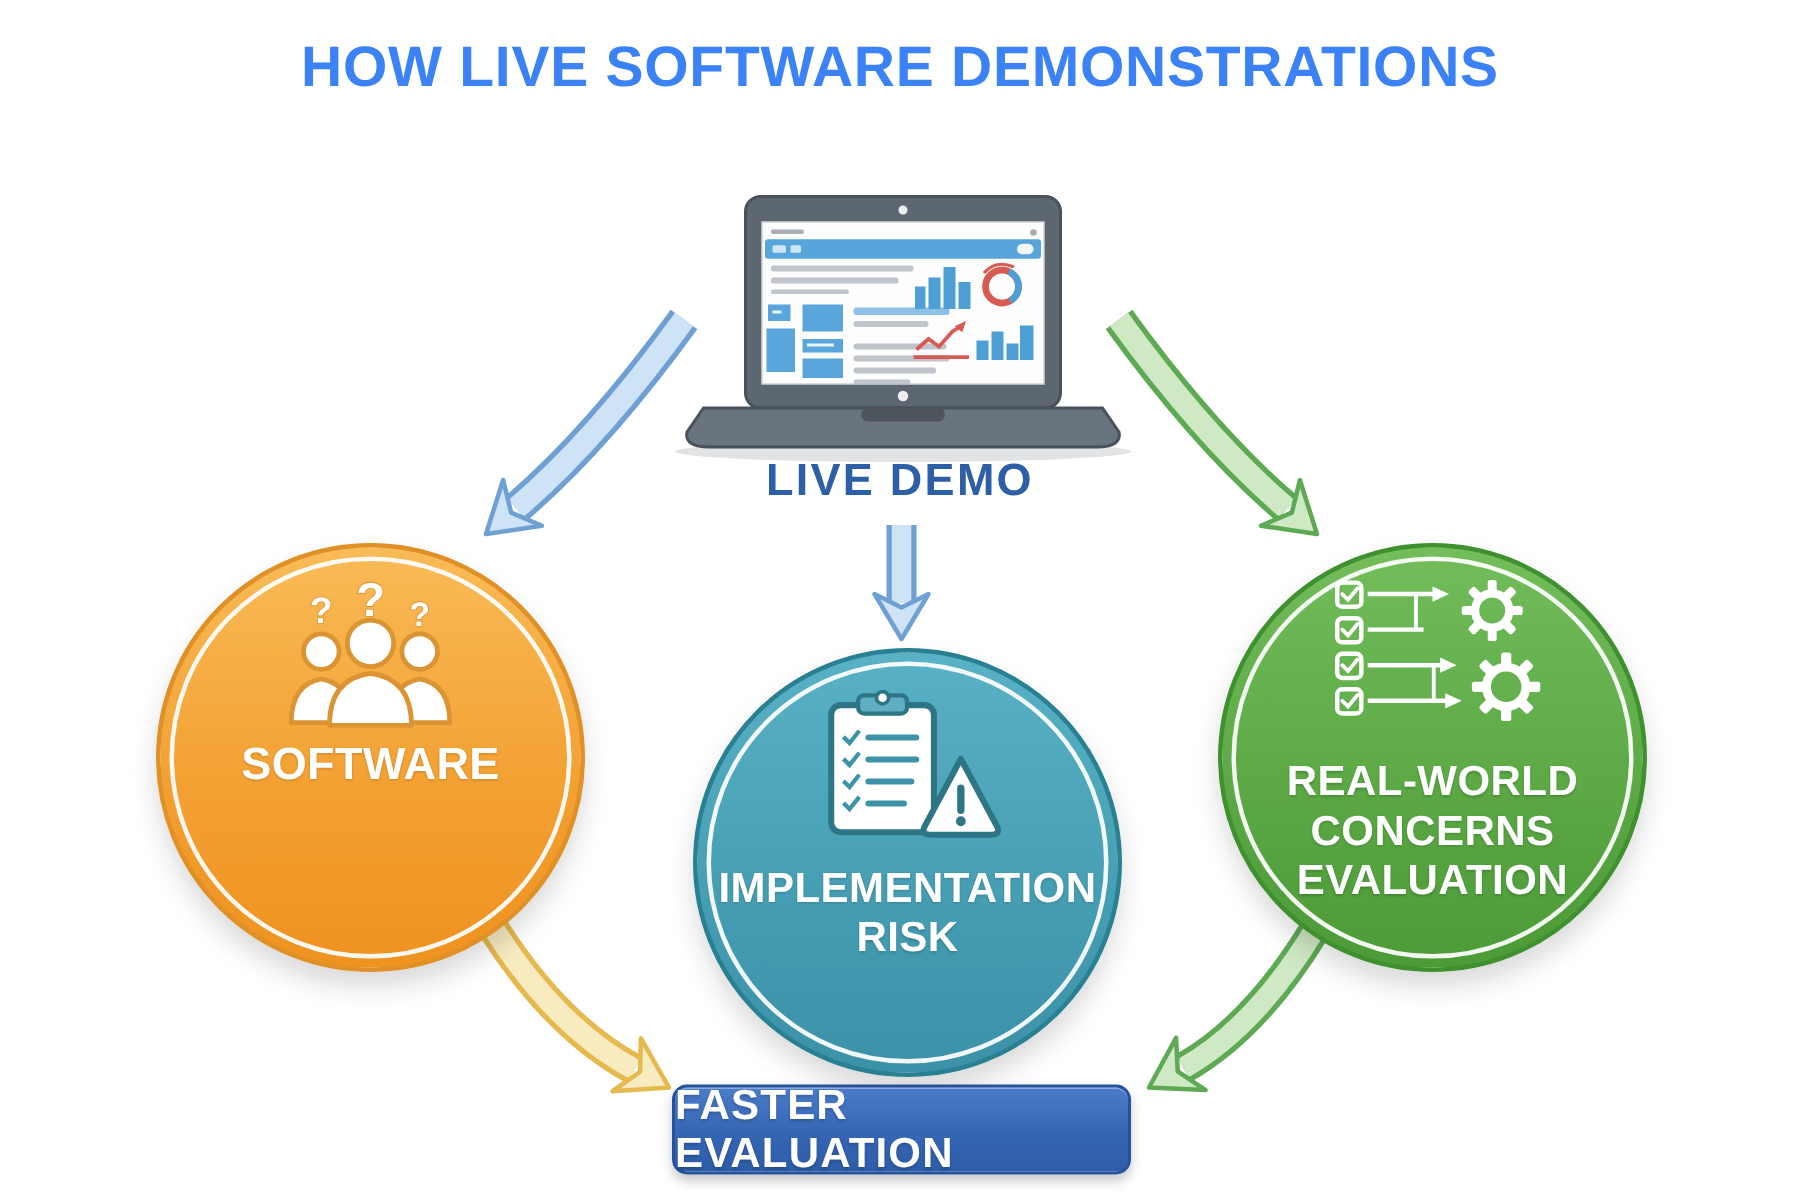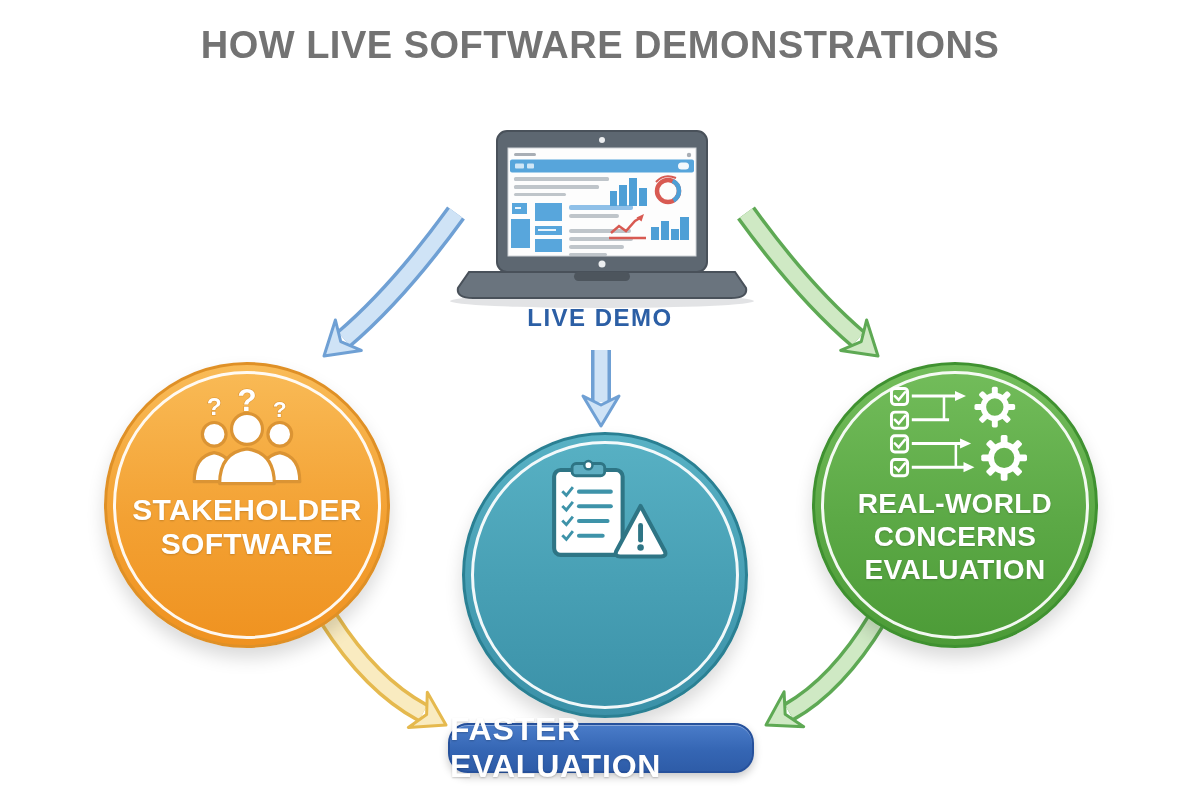--- a/index.html
+++ b/index.html
@@ -2,48 +2,48 @@
 <html><head>
 <meta charset="utf-8">
 <style>
   html,body{margin:0;padding:0;background:#ffffff;}
   .canvas{position:relative;width:1200px;height:800px;background:#ffffff;overflow:hidden;
           font-family:"Liberation Sans", sans-serif;}
   .art{position:absolute;left:0;top:0;}
 
   .title{position:absolute;left:0;top:24px;width:1200px;text-align:center;
          font-weight:bold;font-size:38px;line-height:43px;letter-spacing:.5px;}
-  .title .l1{color:#737373;}
+  .title .l1{color:#3b82f6;}
   .title .l2{color:#2E8C3D;}
 
   .live-demo{position:absolute;left:0;top:304px;width:1200px;text-align:center;
-             font-weight:bold;font-size:24px;letter-spacing:1.5px;color:#2C5FA5;}
+             font-weight:bold;font-size:30px;letter-spacing:1.5px;color:#2C5FA5;}
 
   .node{position:absolute;width:286px;height:286px;border-radius:50%;
         box-sizing:border-box;display:flex;flex-direction:column;align-items:center;
         box-shadow:0 10px 18px rgba(0,0,0,.15);}
   .node::before{content:"";position:absolute;inset:6px;border:3px solid rgba(255,255,255,.93);
         border-radius:50%;pointer-events:none;}
   .node .label{position:relative;text-align:center;color:#fff;font-weight:bold;
         font-size:28px;line-height:33px;letter-spacing:.3px;
         text-shadow:0 1px 2px rgba(0,0,0,.18);}
   .node-orange{left:104px;top:362px;border:3px solid #DF9026;
         background:linear-gradient(180deg,#F9BB57 0%,#F3A133 55%,#EF9220 100%);padding-top:22px;}
   .node-orange .label{margin-top:4px;font-size:30px;line-height:34px;}
   .node-teal{left:462px;top:432px;border:3px solid #2A8093;
         background:linear-gradient(180deg,#58B1C4 0%,#479FB4 55%,#3B91A8 100%);padding-top:22px;}
   .node-teal .label{margin-top:12px;}
   .node-green{left:812px;top:362px;border:3px solid #3F9130;
         background:linear-gradient(180deg,#73BD5B 0%,#5CA946 55%,#4C9B37 100%);padding-top:20px;}
-  .node-green .label{margin-top:2px;}
-
-  .result-btn{position:absolute;left:448px;top:723px;width:306px;height:50px;
-        box-sizing:border-box;border:2px solid #26519C;border-radius:20px;
+  .node-green .label{margin-top:19px;}
+
+  .result-btn{position:absolute;left:448px;top:723px;width:306px;height:60px;
+        box-sizing:border-box;border:2px solid #26519C;border-radius:10px;
         background:linear-gradient(180deg,#4A7CC9 0%,#3566B4 55%,#2E5CA8 100%);
-        color:#fff;font-weight:bold;font-size:32px;letter-spacing:.8px;
+        color:#fff;font-weight:bold;font-size:28px;letter-spacing:.8px;
         display:flex;align-items:center;justify-content:center;
         box-shadow:0 4px 8px rgba(0,0,0,.22), inset 0 1px 0 rgba(255,255,255,.35);
         text-shadow:0 1px 2px rgba(0,0,0,.2);}
 </style>
 </head>
 <body>
 
 <div class="canvas">
 
   <svg class="art" width="1200" height="800" viewBox="0 0 1200 800">
@@ -155,21 +155,20 @@
       <g fill="#FFFFFF" stroke="#DB9434" stroke-width="3.5" stroke-linejoin="round">
         <circle cx="44" cy="52" r="13"></circle>
         <path d="M22 104 Q22 76 44 72 Q66 76 66 104 Z"></path>
         <circle cx="116" cy="52" r="13"></circle>
         <path d="M94 104 Q94 76 116 72 Q138 76 138 104 Z"></path>
         <circle cx="80" cy="46" r="17"></circle>
         <path d="M50 106 Q50 72 80 68 Q110 72 110 106 Z"></path>
       </g>
     </svg>
     <div class="label">
-      <div>STAKEHOLDER</div>
       <div>SOFTWARE</div>
     </div>
   </div>
 
   <div class="node node-teal">
     <svg width="139" height="106" viewBox="0 0 170 130">
       <rect x="22" y="16" width="84" height="104" rx="8" fill="#FFFFFF" stroke="#2E7585" stroke-width="5"></rect>
       <rect x="44" y="8" width="40" height="15" rx="5" fill="#5FAEC2" stroke="#2E7585" stroke-width="3.5"></rect>
       <circle cx="64" cy="10" r="5" fill="#FFFFFF" stroke="#2E7585" stroke-width="3"></circle>
       <g stroke="#3E93A9" fill="none">
@@ -181,20 +180,24 @@
       <g fill="#3E93A9">
         <rect x="50" y="40" width="44" height="5" rx="2.5"></rect>
         <rect x="50" y="58" width="44" height="5" rx="2.5"></rect>
         <rect x="50" y="76" width="40" height="5" rx="2.5"></rect>
         <rect x="50" y="94" width="34" height="5" rx="2.5"></rect>
       </g>
       <path d="M128 60 L158 116 Q160 122 153 122 L103 122 Q96 122 98 116 Z" fill="#FFFFFF" stroke="#2E7585" stroke-width="5" stroke-linejoin="round"></path>
       <line x1="128" y1="84" x2="128" y2="102" stroke="#2E7585" stroke-width="6" stroke-linecap="round"></line>
       <circle cx="128" cy="111" r="4" fill="#2E7585"></circle>
     </svg>
+    <div class="label">
+      <div>IMPLEMENTATION</div>
+      <div>RISK</div>
+    </div>
   </div>
 
   <div class="node node-green">
     <svg width="144" height="100" viewBox="0 0 170 118">
       <g fill="none" stroke="#FFFFFF" stroke-width="3.5">
         <rect x="10" y="4" width="19" height="19" rx="4"></rect>
         <rect x="10" y="32" width="19" height="19" rx="4"></rect>
         <rect x="10" y="60" width="19" height="19" rx="4"></rect>
         <rect x="10" y="88" width="19" height="19" rx="4"></rect>
       </g>

